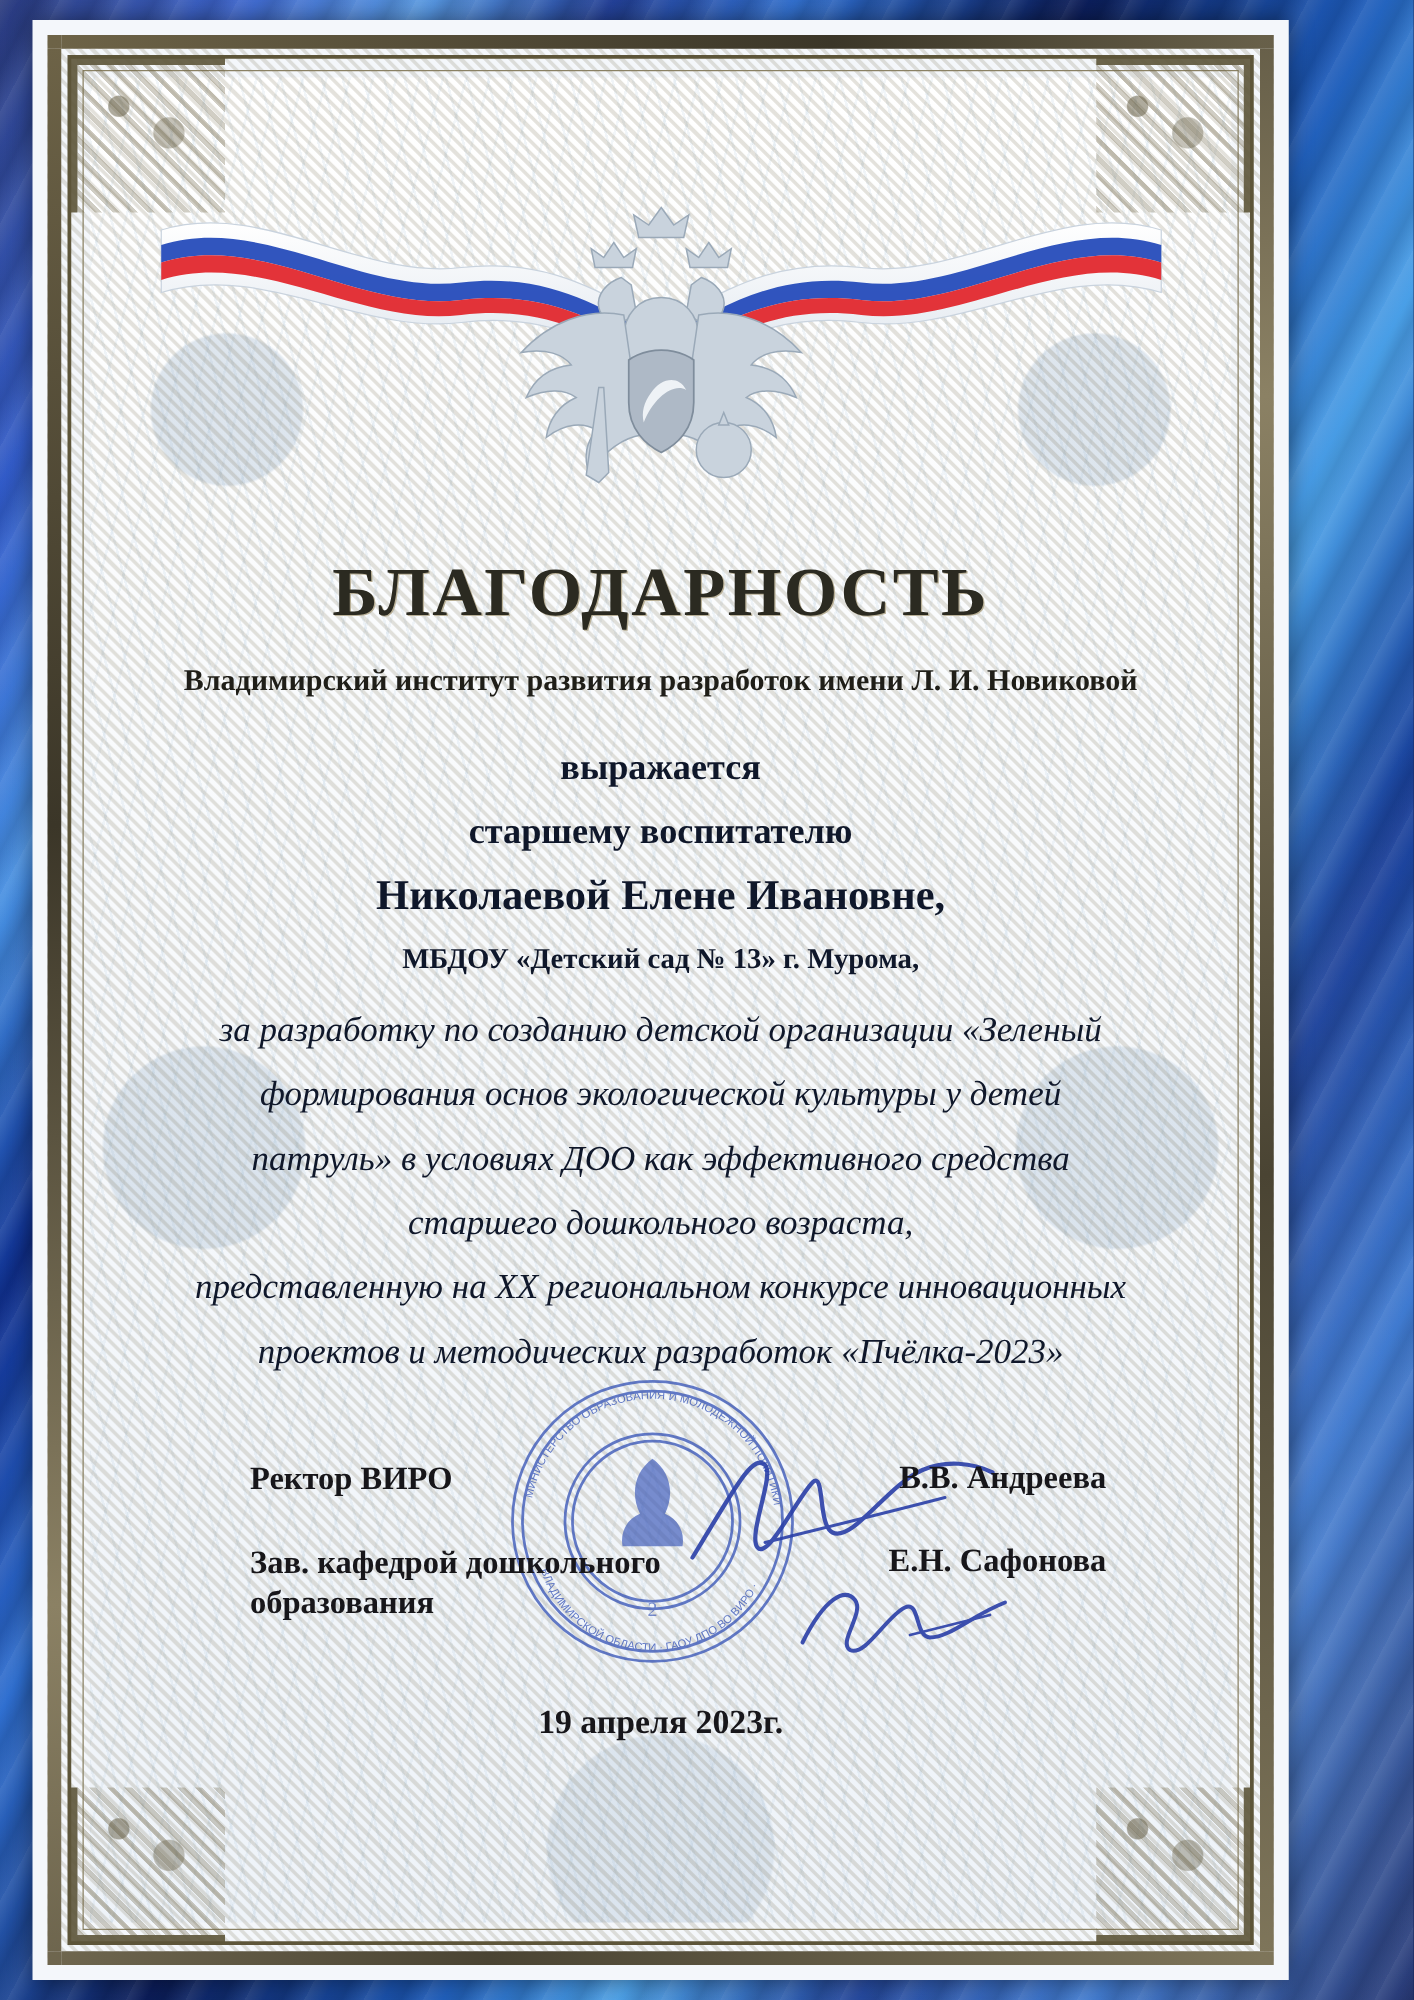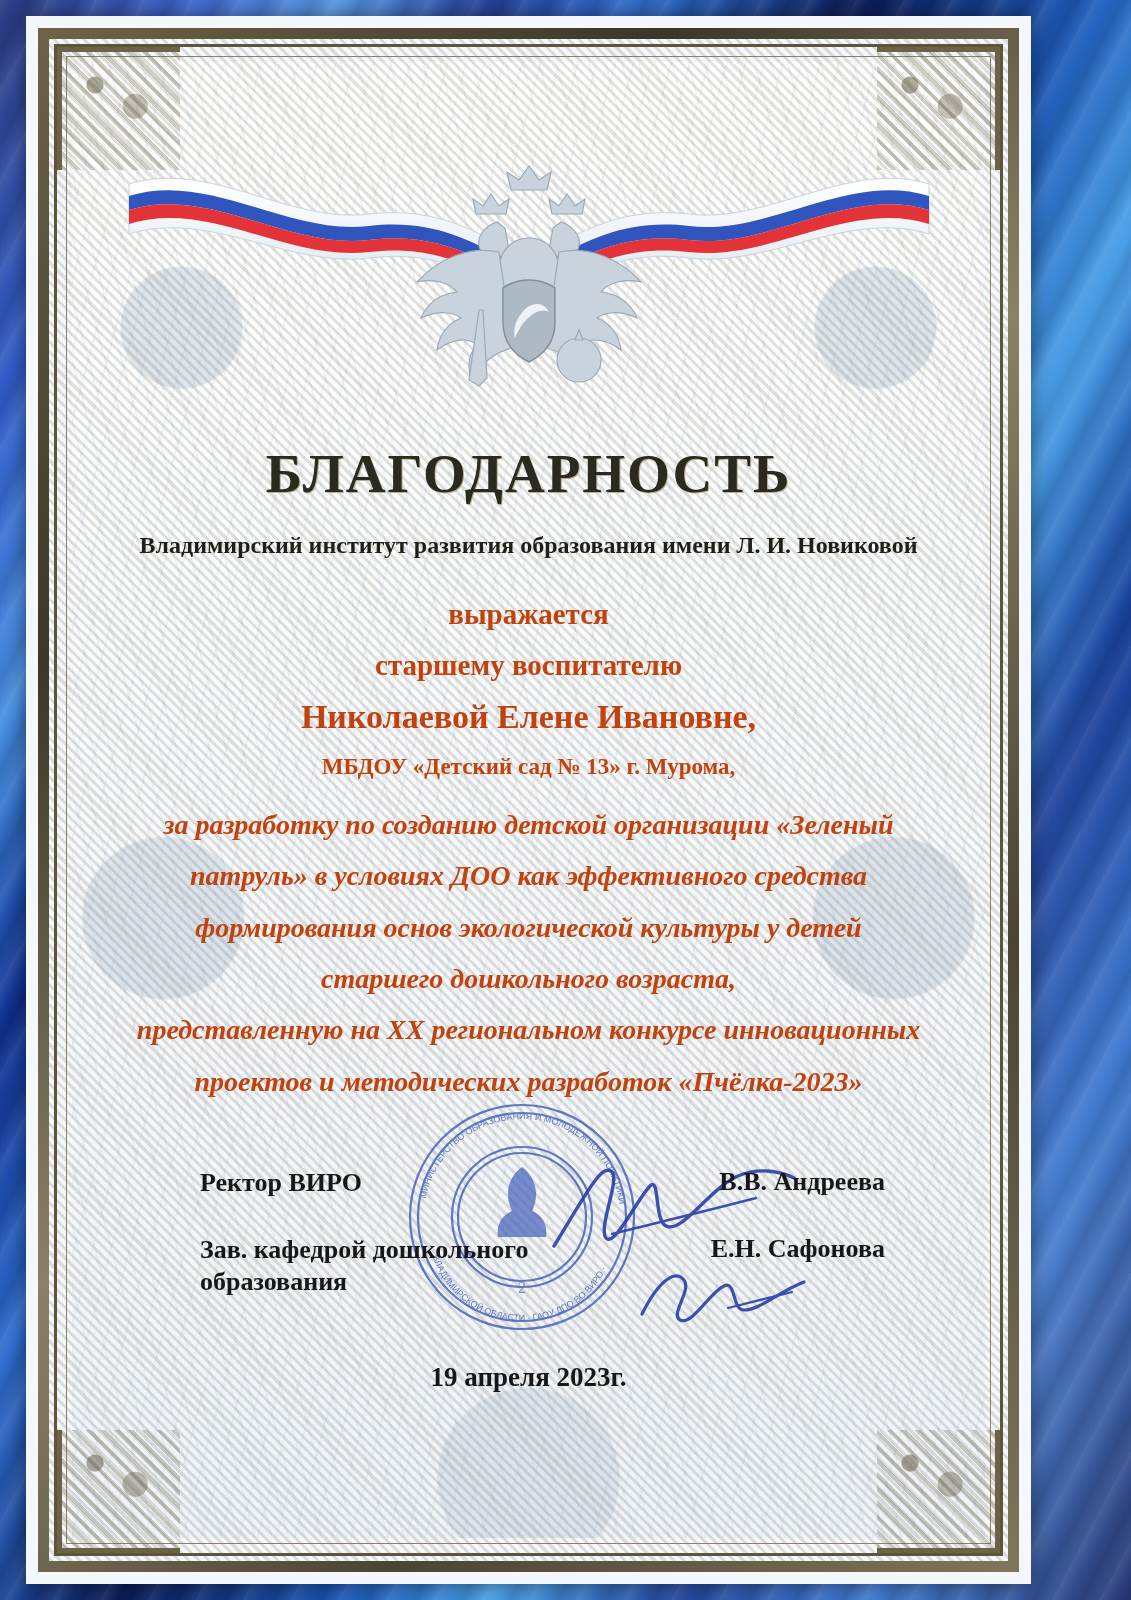--- a/index.html
+++ b/index.html
@@ -136,28 +136,28 @@
     font-size: 24px;
     font-weight: bold;
     color: #1f1e18;
   }
   .body {
     position: absolute;
     top: 520px;
     left: 48px;
     right: 48px;
     text-align: center;
-    color: #c2410c;
+    color: #0f172a;
   }
   .ln { margin: 0 0 6px 0; }
   .l-vyr { font-size: 29px; font-weight: bold; margin-top: 16px; margin-bottom: 18px; }
   .l-name { font-size: 34px; font-weight: bold; margin-bottom: 18px; }
   .l-pos  { font-size: 29px; font-weight: bold; margin-bottom: 16px; }
   .l-inst { font-size: 23px; font-weight: bold; margin-bottom: 22px; }
-  .l-it   { font-size: 28px; font-weight: bold; font-style: italic; line-height: 1.62; }
+  .l-it   { font-size: 28px; font-weight: normal; font-style: italic; line-height: 1.62; }
 
   .signatures {
     position: absolute;
     top: 1105px;
     left: 128px;
     right: 100px;
   }
   .sig-row {
     display: flex;
     justify-content: space-between;
@@ -260,30 +260,30 @@
             <path d="M200,170 l4,10 h-8 z"></path>
           </g>
 
           <path d="M150,120 c-16,0 -26,8 -26,8 v34 c0,22 14,34 26,40 c12,-6 26,-18 26,-40 v-34 s-10,-8 -26,-8 z" fill="#aeb9c6" stroke="#7f8d9c" stroke-width="1.4"></path>
           <path d="M136,178 c8,-20 24,-32 34,-26 c-6,-12 -20,-10 -28,2 c-6,8 -8,16 -6,24 z" fill="#eef2f6"></path>
         </svg>
       </div>
 
       <div class="title">БЛАГОДАРНОСТЬ</div>
 
-      <div class="org">Владимирский институт развития образования имени Л. И. Новиковой</div>
+      <div class="org">Владимирский институт развития разработок имени Л. И. Новиковой</div>
 
       <div class="body">
         <p class="ln l-vyr">выражается</p>
         <p class="ln l-pos">старшему воспитателю</p>
         <p class="ln l-name">Николаевой Елене Ивановне,</p>
         <p class="ln l-inst">МБДОУ «Детский сад № 13» г. Мурома,</p>
         <p class="ln l-it">за разработку по созданию детской организации «Зеленый</p>
+        <p class="ln l-it">формирования основ экологической культуры у детей</p>
         <p class="ln l-it">патруль» в условиях ДОО как эффективного средства</p>
-        <p class="ln l-it">формирования основ экологической культуры у детей</p>
         <p class="ln l-it">старшего дошкольного возраста,</p>
         <p class="ln l-it">представленную на XX региональном конкурсе инновационных</p>
         <p class="ln l-it">проектов и методических разработок «Пчёлка-2023»</p>
       </div>
 
       <svg class="stamp" viewBox="0 0 240 240">
         <g fill="none" stroke="#3a57b8" stroke-width="2.2">
           <circle cx="120" cy="120" r="112"></circle>
           <circle cx="120" cy="120" r="104"></circle>
           <circle cx="120" cy="120" r="70"></circle>

